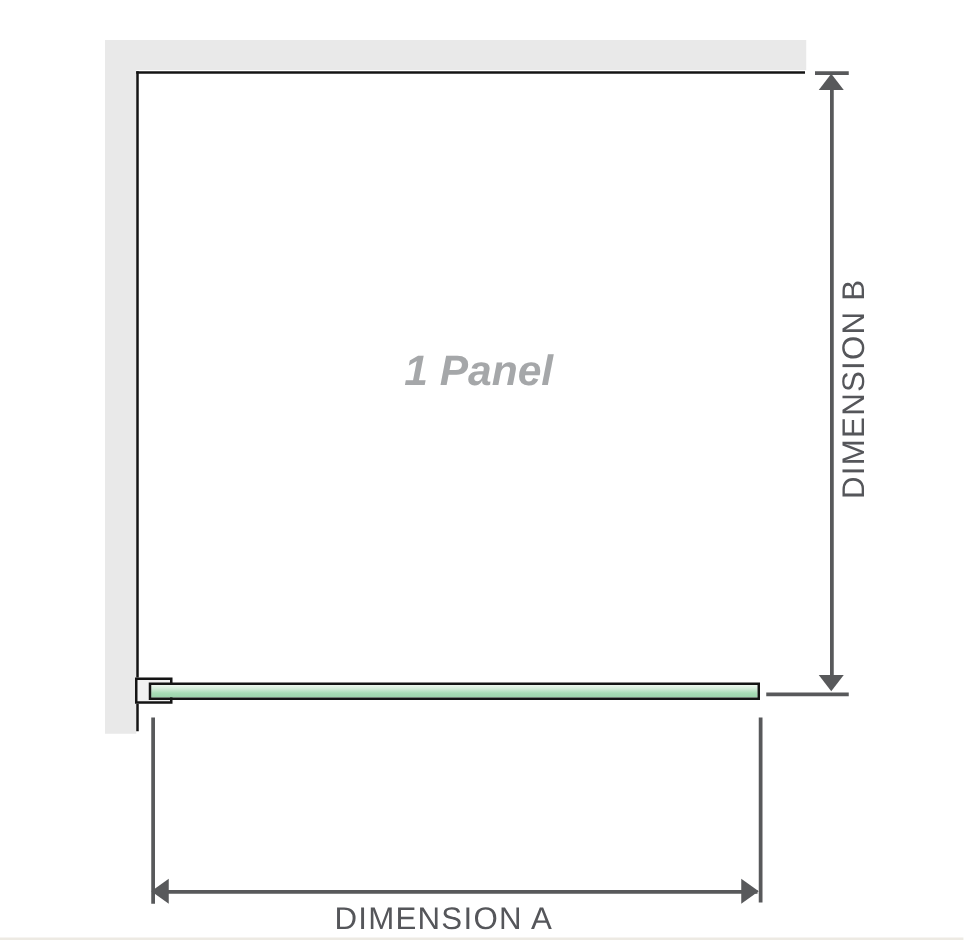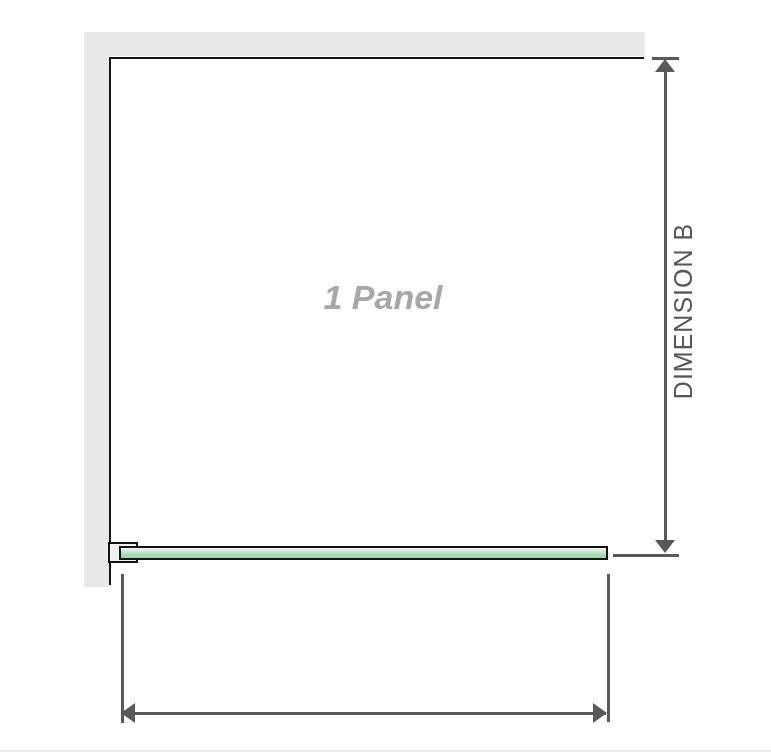--- a/index.html
+++ b/index.html
@@ -128,16 +128,17 @@
   <div class="abs arrowhead" id="dimb-arrow-up"></div>
   <div class="abs arrowhead" id="dimb-arrow-down"></div>
   <div class="abs dim" id="dimb-tick-bottom"></div>
   <div class="abs dim-label" id="dimb-label">DIMENSION B</div>
 
   <div class="abs dim" id="dima-ext-left"></div>
   <div class="abs dim" id="dima-ext-right"></div>
   <div class="abs dim" id="dima-line"></div>
   <div class="abs arrowhead" id="dima-arrow-left"></div>
   <div class="abs arrowhead" id="dima-arrow-right"></div>
+  <div class="abs dim-label" id="dima-label">DIMENSION A</div>
 
   <div class="abs" id="bottom-divider"></div>
 
 </div>
 
 </body></html>

